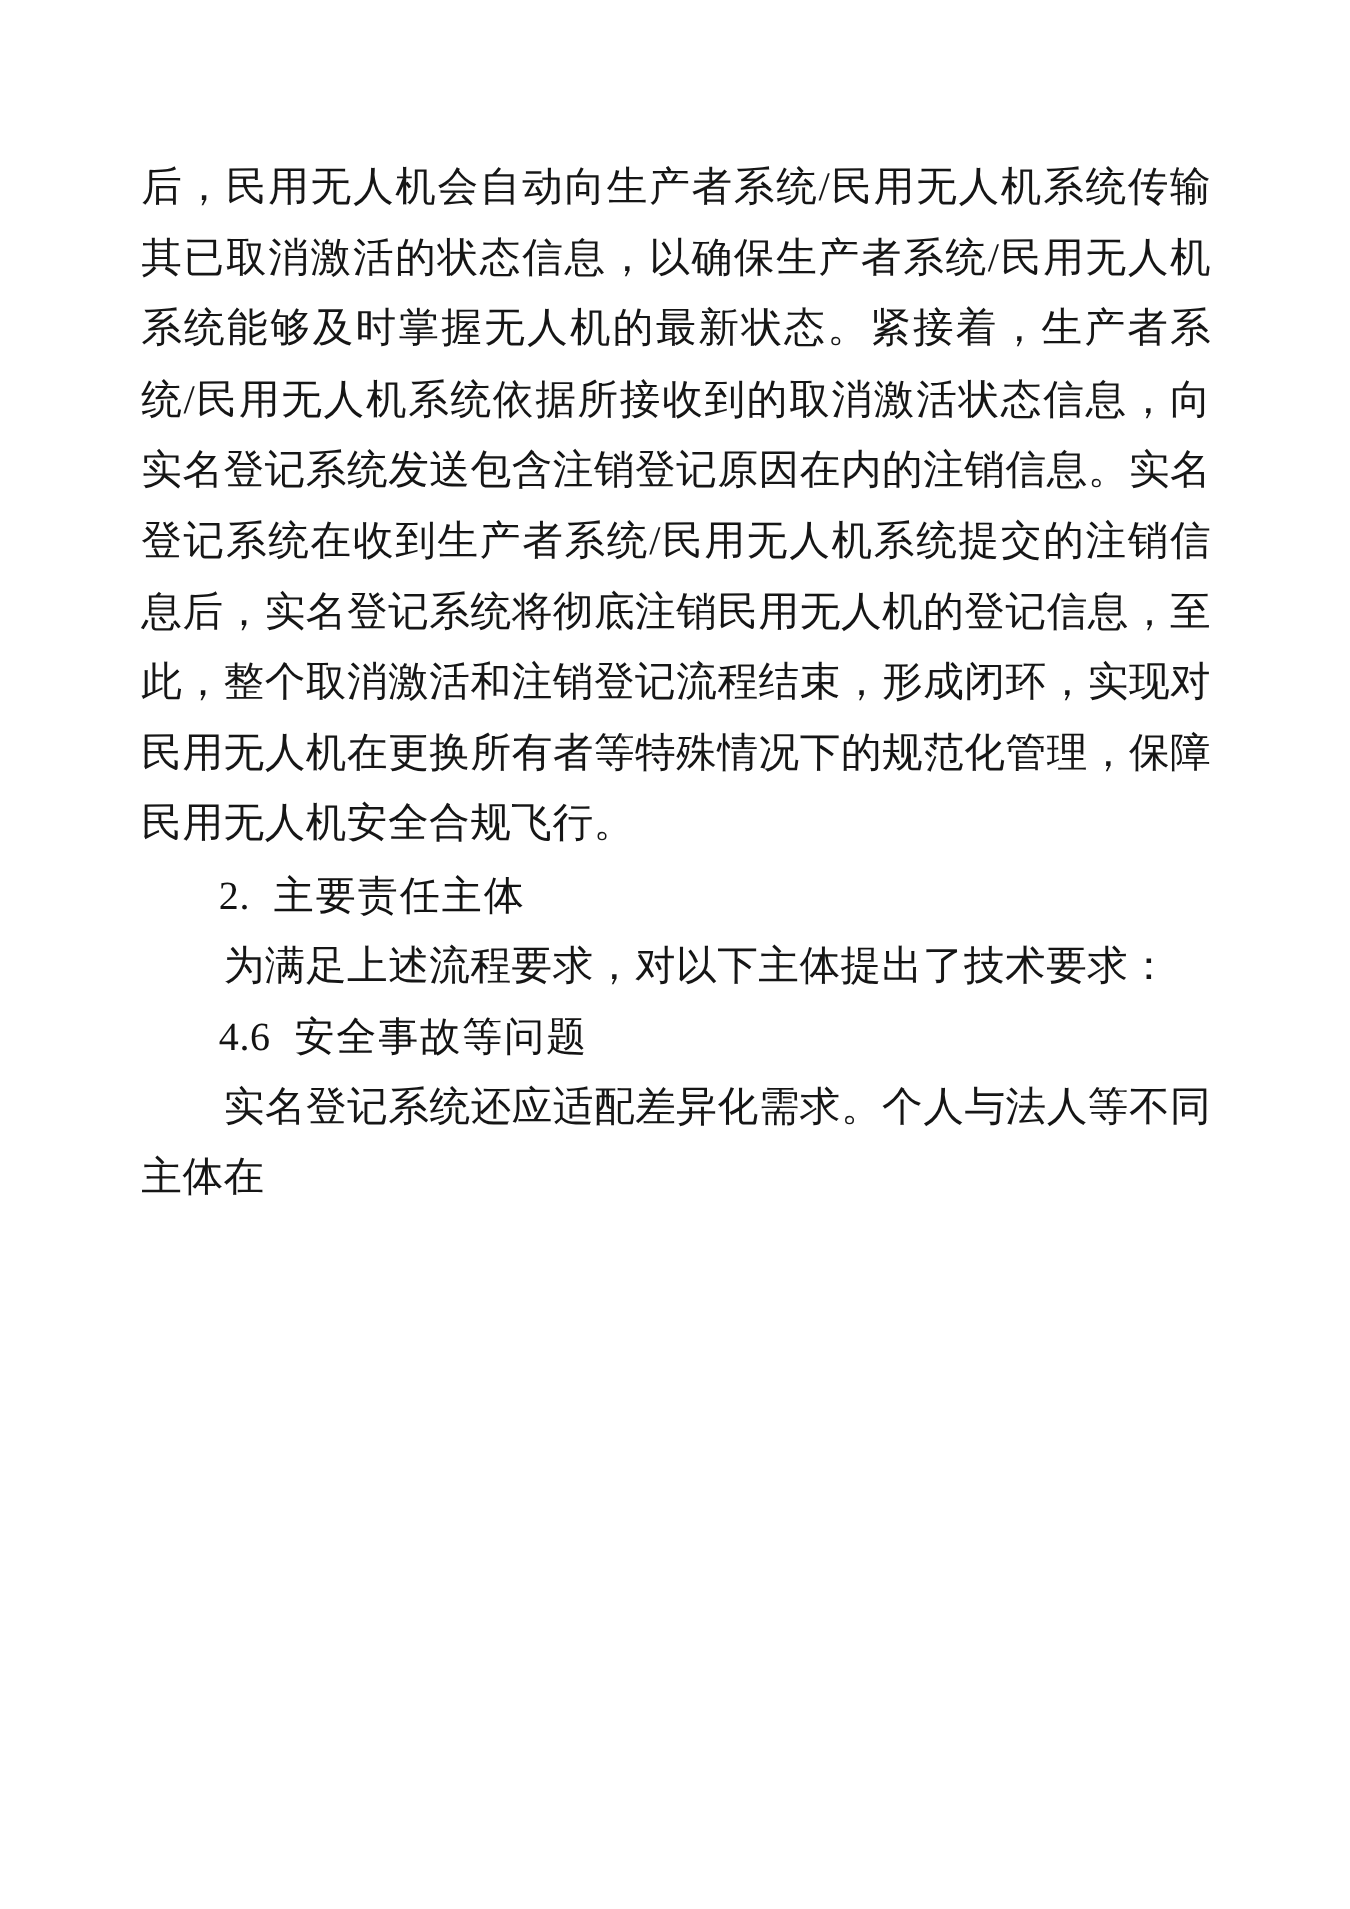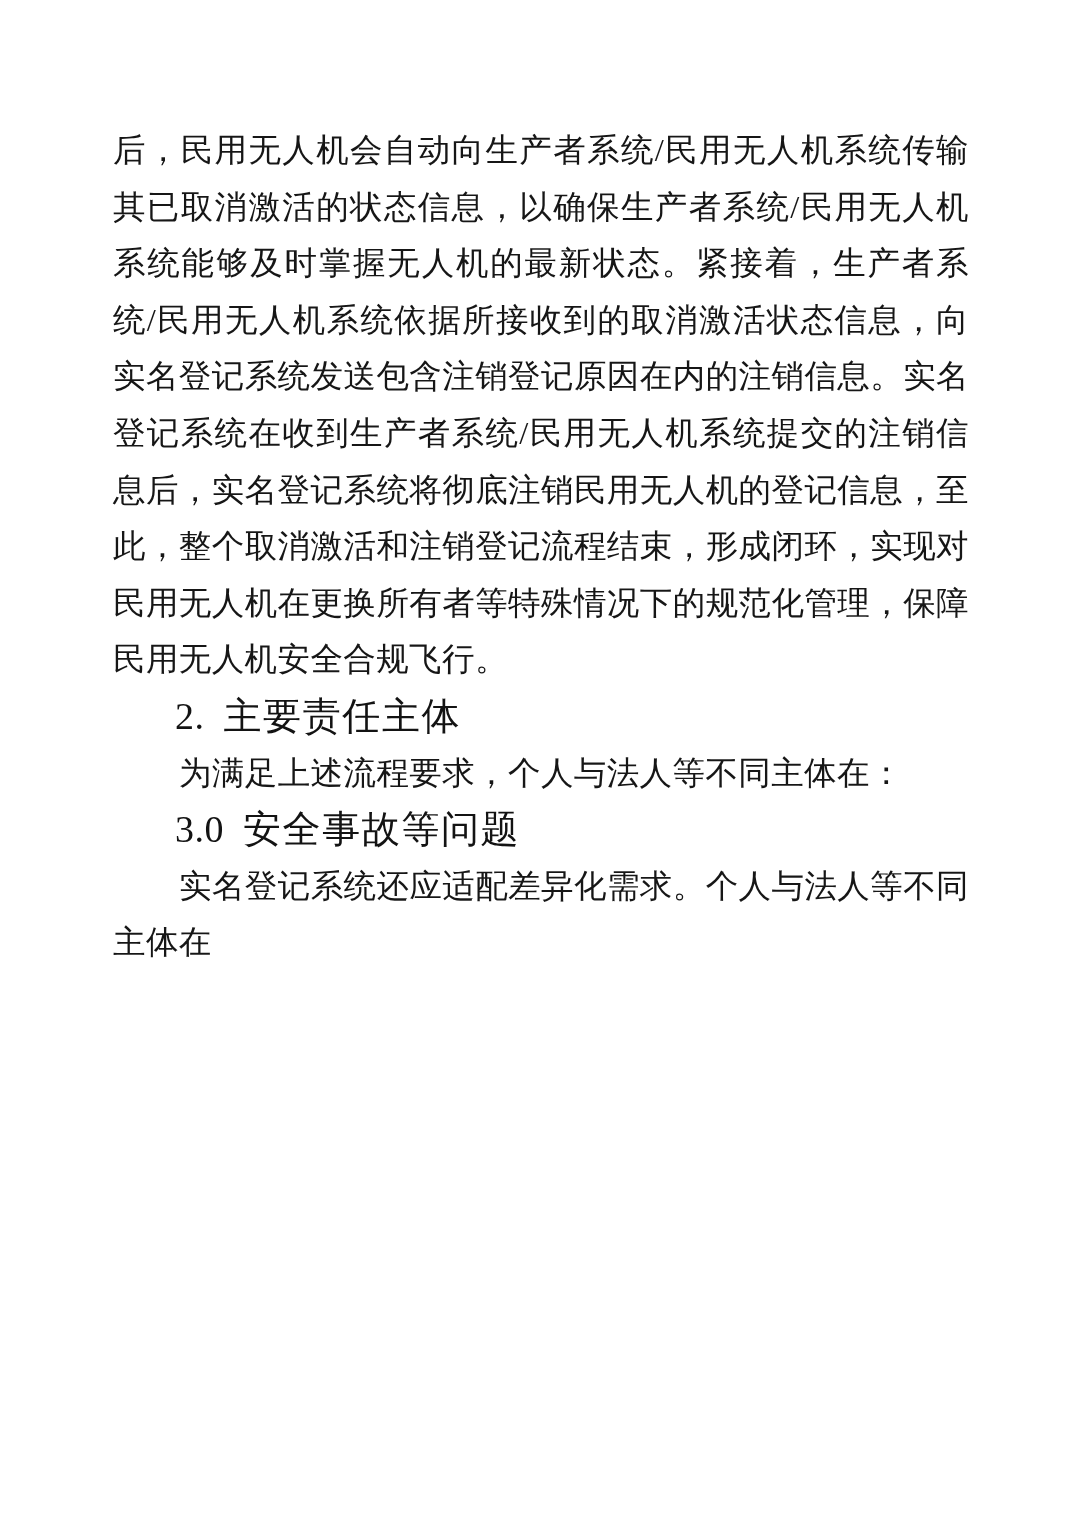--- a/index.html
+++ b/index.html
@@ -42,21 +42,21 @@
     text-indent: 66px;
   }
 
   .para.flush {
     text-indent: 0;
   }
 
   
   .heading {
     margin: 0;
-    font-size: 38px;
+    font-size: 32px;
     line-height: 56.6px;
     letter-spacing: 1.6px;
     text-indent: 62px;
     color: #131313;
     text-align: left;
   }
   .heading .num {
     font-family: "Liberation Serif", "DejaVu Serif", serif;
     letter-spacing: 0.5px;
   }
@@ -104,23 +104,23 @@
 <body>
 
 <div class="page">
 
   <div class="body-block">
 
     <p class="para flush">后，民用无人机会自动向生产者系统/民用无人机系统传输其已取消激活的状态信息，以确保生产者系统/民用无人机系统能够及时掌握无人机的最新状态。紧接着，生产者系统/民用无人机系统依据所接收到的取消激活状态信息，向实名登记系统发送包含注销登记原因在内的注销信息。实名登记系统在收到生产者系统/民用无人机系统提交的注销信息后，实名登记系统将彻底注销民用无人机的登记信息，至此，整个取消激活和注销登记流程结束，形成闭环，实现对民用无人机在更换所有者等特殊情况下的规范化管理，保障民用无人机安全合规飞行。</p>
 
     <p class="heading"><span class="num">2.</span><span class="gap-md"></span><span>主要责任主体</span></p>
 
-    <p class="para indent-2">为满足上述流程要求，个人与法人等不同主体在：</p>
+    <p class="para indent-2">为满足上述流程要求，对以下主体提出了技术要求：</p>
 
-    <p class="heading"><span class="num">3.0</span><span class="gap-md"></span><span>安全事故等问题</span></p>
+    <p class="heading"><span class="num">4.6</span><span class="gap-md"></span><span>安全事故等问题</span></p>
 
 
 
     <p class="para indent-2">实名登记系统还应适配差异化需求。个人与法人等不同主体在</p>
 
   </div>
 
   <div class="page-number">－ 13 －</div>
 
   <div class="watermark">

